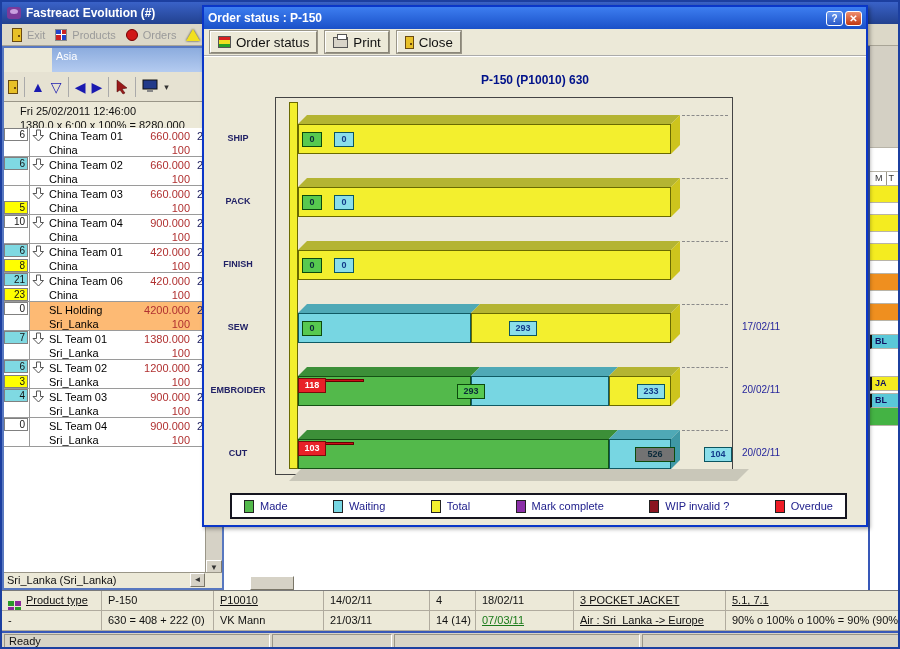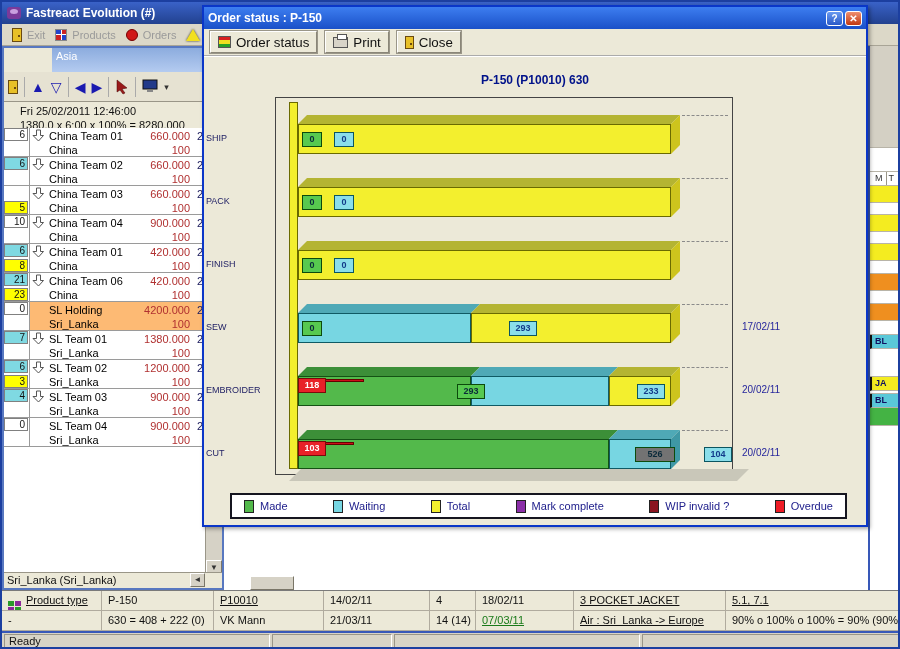--- a/index.html
+++ b/index.html
@@ -73,21 +73,21 @@
   .d-btn{display:flex;align-items:center;gap:5px;background:#ece9d8;border:1px solid;border-color:#fff #8a8678 #8a8678 #fff;outline:1px solid #9a9688;padding:10px 7px;height:21px;color:#111;}
   .stripes{width:13px;height:12px;border:1px solid #555;display:flex;flex-direction:column;}
   .stripes i{flex:1;display:block;}
   .printer{width:15px;height:11px;background:#d8d4c8;border:1px solid #555;position:relative;}
   .printer:before{content:"";position:absolute;left:3px;top:-4px;width:8px;height:4px;background:#fff;border:1px solid #555;}
   
   #chart{position:absolute;left:2px;top:52px;width:658px;height:466px;background:#ece9d8;}
   #chart-title{position:absolute;left:0;top:14px;width:100%;text-align:center;color:#00128a;font-weight:bold;font-size:12px;}
   #plot{position:absolute;left:69px;top:38px;width:458px;height:378px;border:1px solid #444;}
   .abs{position:absolute;}
-  .cat-label{position:absolute;left:0;width:64px;text-align:left;color:#222266;font-weight:normal;font-size:9px;}
+  .cat-label{position:absolute;left:0;width:64px;text-align:center;color:#222266;font-weight:bold;font-size:9px;}
   .date-label{position:absolute;color:#26269c;font-size:10px;}
   .cbox{position:absolute;height:15px;border:1px solid;font-size:9px;font-weight:bold;text-align:center;line-height:13px;}
   #legend{position:absolute;left:24px;top:434px;width:617px;height:26px;background:#fff;border:2px solid #15151f;display:flex;align-items:center;justify-content:space-between;padding:0 12px;}
   .leg-item{display:flex;align-items:center;gap:6px;color:#20208c;}
   .leg-sw{width:10px;height:13px;border:1px solid #222;}
 </style>
 </head>
 <body>
 
 <div id="win">

